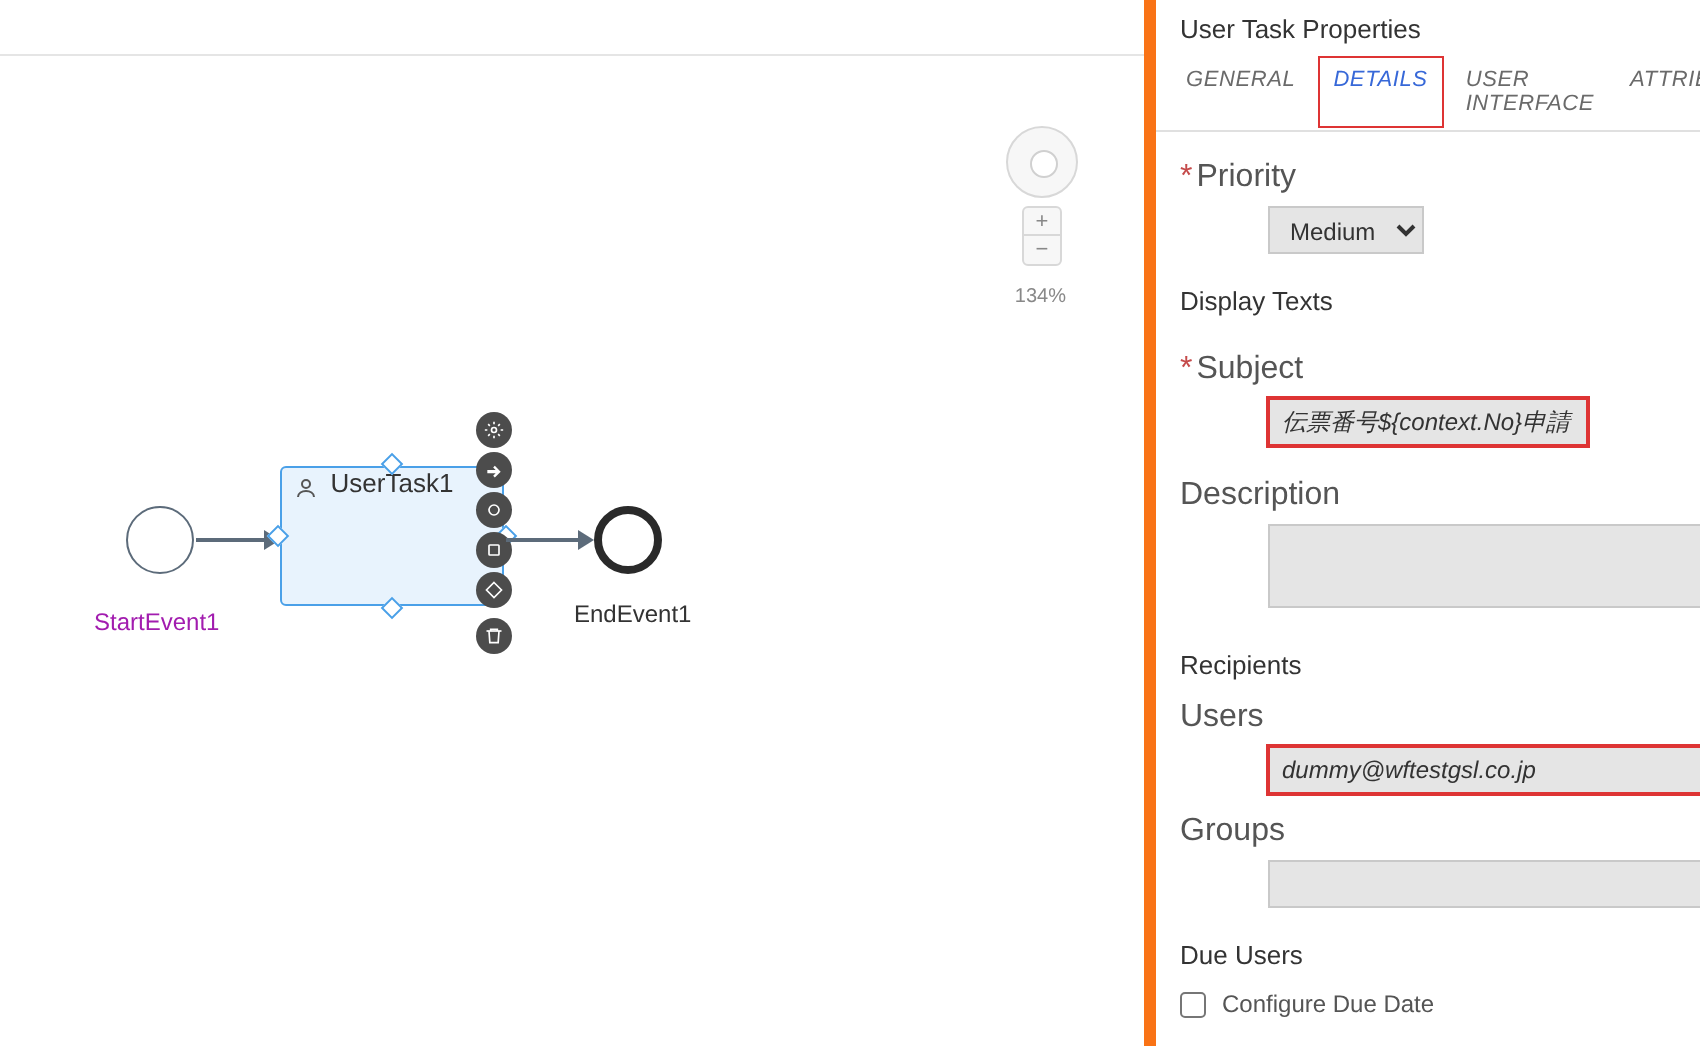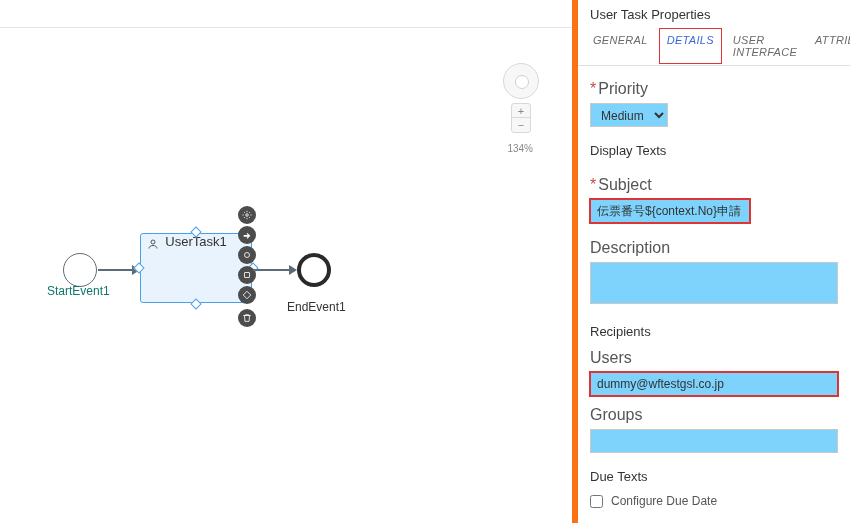--- a/index.html
+++ b/index.html
@@ -81,22 +81,22 @@
   .start-event {
     position: absolute;
     left: 63px; top: 225px;
     width: 34px; height: 34px;
     border: 1.5px solid #5c6b7a;
     border-radius: 50%;
     background: #fff;
   }
   .start-label {
     position: absolute;
-    left: 47px; top: 256px;
-    font-size: 12px; color: #0f766e;
+    left: 47px; top: 276px;
+    font-size: 12px; color: #a21caf;
   }
   .end-event {
     position: absolute;
     left: 297px; top: 225px;
     width: 34px; height: 34px;
     border: 4px solid #2a2a2a;
     border-radius: 50%;
     background: #fff;
   }
   .end-label {
@@ -217,25 +217,26 @@
   .section-title {
     font-size: 13px; color: #333;
     margin: 14px 12px 4px;
   }
   select.control, input.control, textarea.control {
     width: 100%;
     font-size: 12px;
     padding: 4px 6px;
     border: 1px solid #c9c9c9;
     color: #333;
-    background: #7dd3fc;
+    background: #e5e5e5;
+    margin-left: 44px;
   }
   select.control { width: 78px; height: 24px; }
   textarea.control { height: 42px; resize: none; }
-  .hl-red { border: 1px solid #de3434 !important; outline: 1px solid #de3434; }
+  .hl-red { border: 1px solid #de3434 !important; outline: 1px solid #de3434; font-style: italic; }
   .checkbox-row {
     display: flex; align-items: flex-end;
     font-size: 12px; color: #555;
     padding: 6px 12px;
   }
   .checkbox-row input { margin-right: 8px; }
 </style>
 </head>
 <body>
 
@@ -379,21 +380,21 @@
   <div class="section" style="padding-top:6px">
     <div class="field-label">Users</div>
     <input class="control hl-red" value="dummy@wftestgsl.co.jp" style="">
   </div>
 
   <div class="section" style="padding-top:8px">
     <div class="field-label">Groups</div>
     <input class="control" value="" style="">
   </div>
 
-  <div class="section-title">Due Texts</div>
+  <div class="section-title">Due Users</div>
   <label class="checkbox-row">
     <input type="checkbox" id="cb-duedate" style="">
     <span>Configure Due Date</span>
   </label>
 
   <div class="section-title">Inbox</div>
 
 </div>
 
 </body></html>

